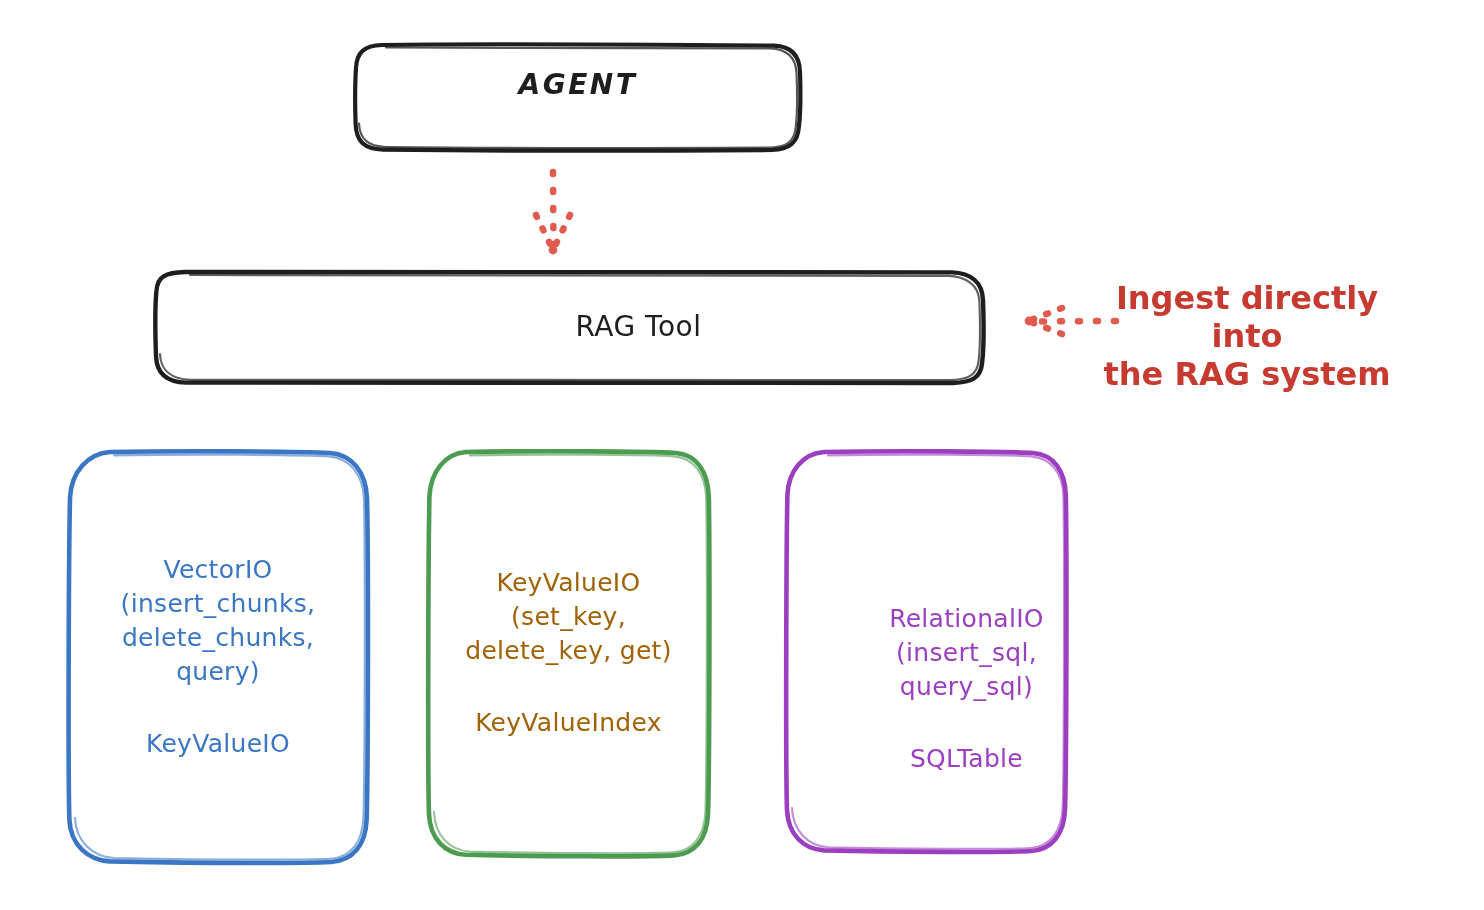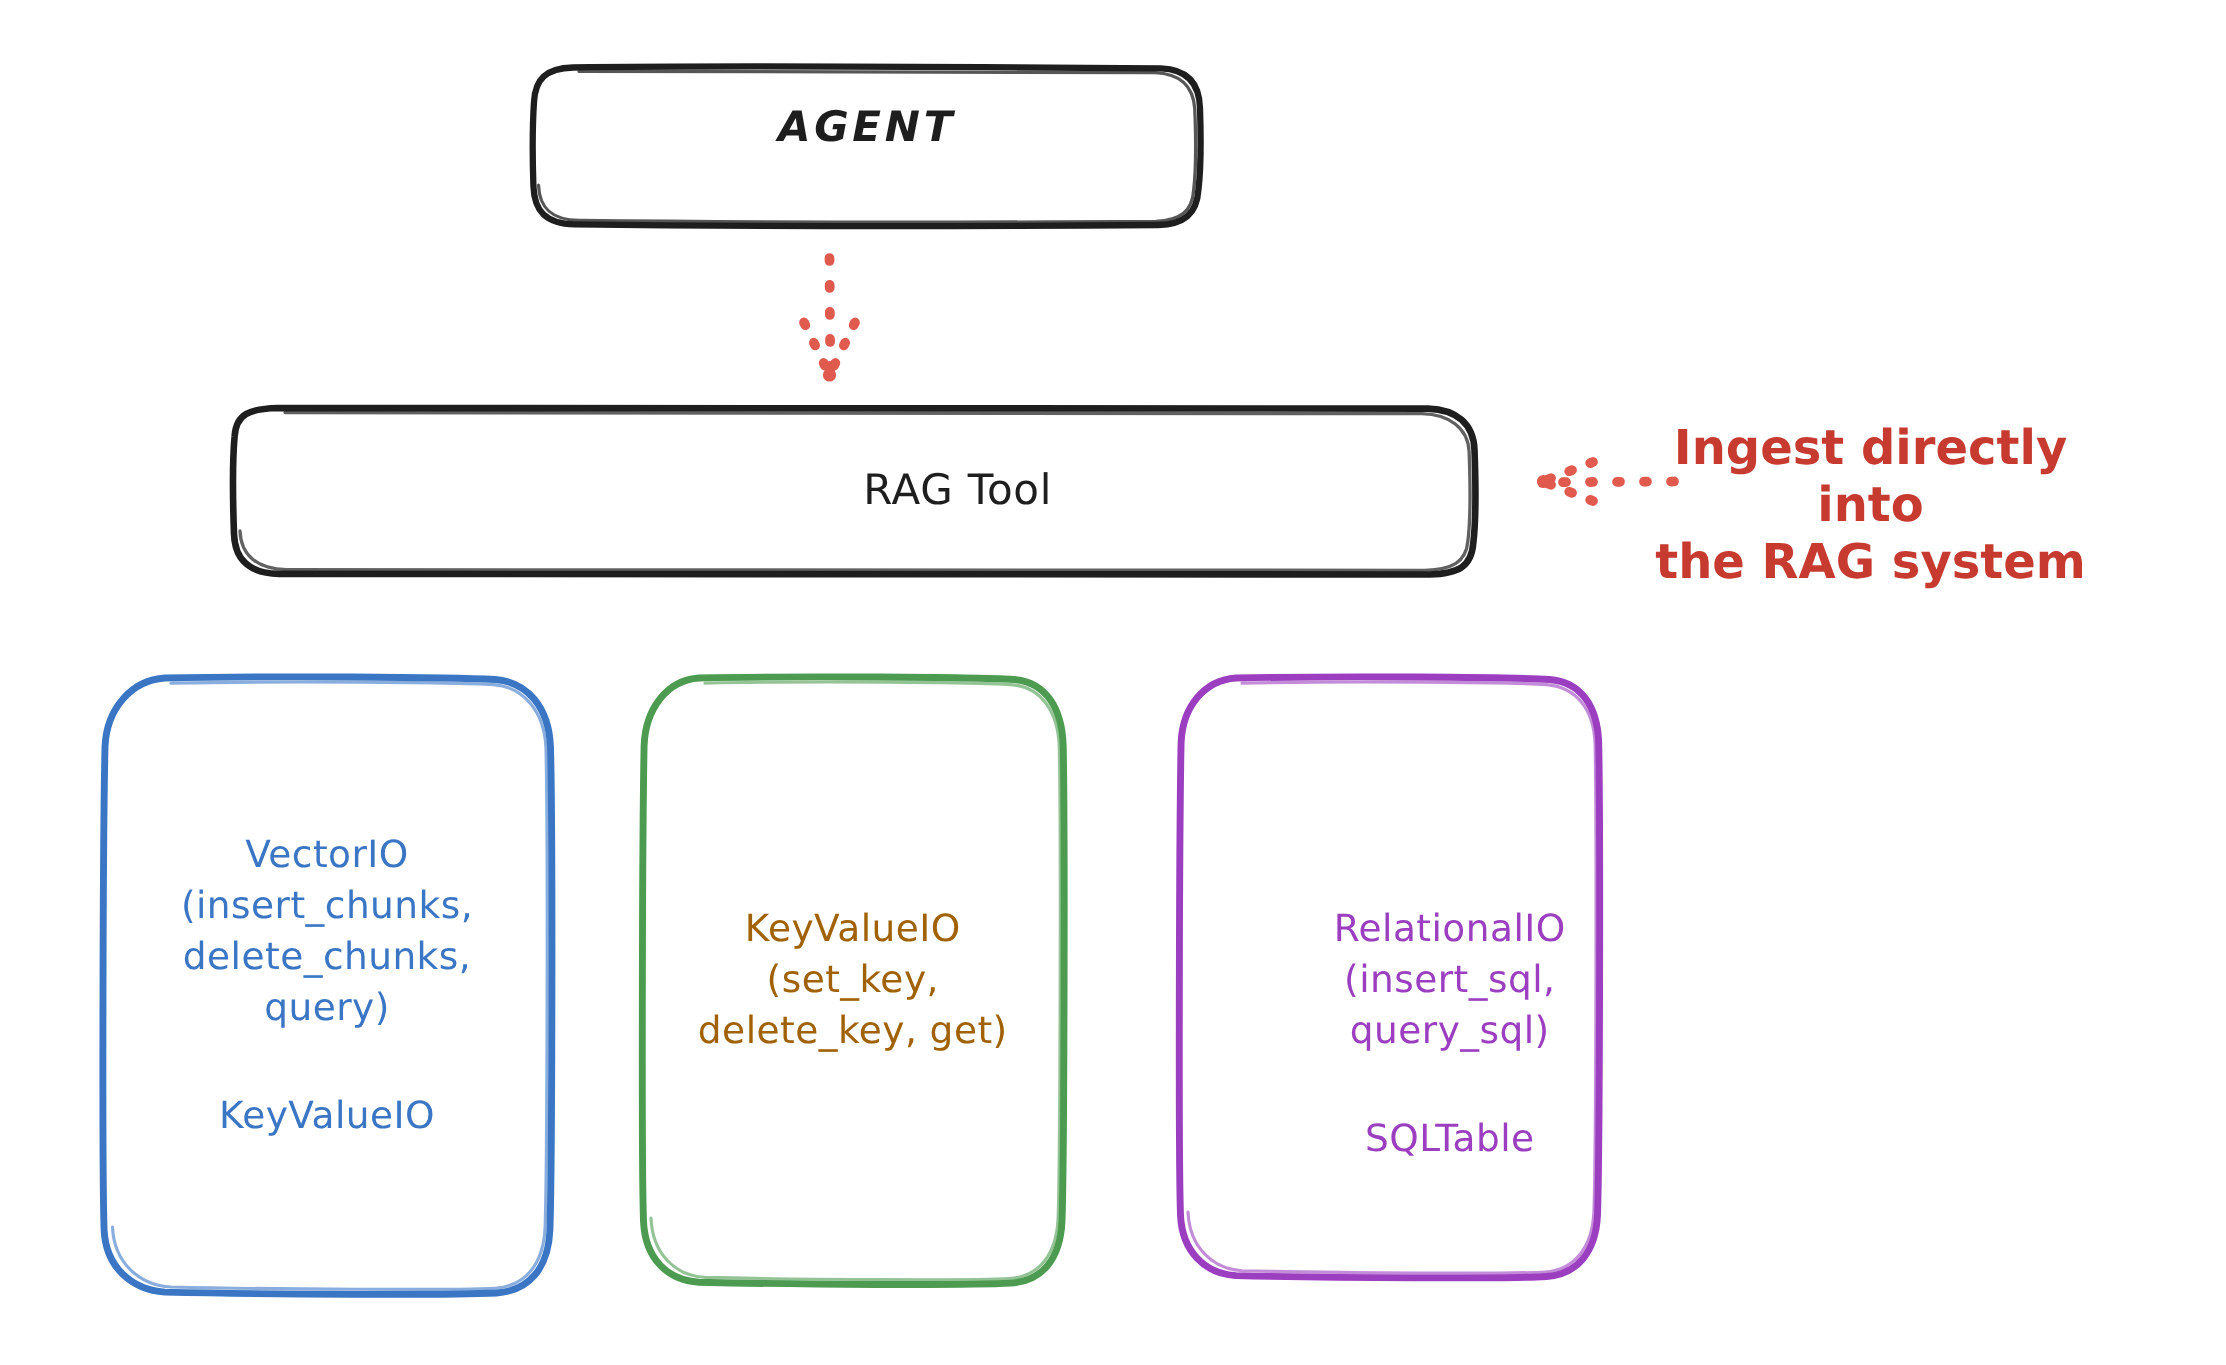--- a/index.html
+++ b/index.html
@@ -241,20 +241,21 @@
 (insert_chunks,
 delete_chunks,
 query)</span>
   <span class="sub">KeyValueIO</span>
 </div>
 
 <div class="node leaf" id="keyvalueio-node">
   <span class="title">KeyValueIO
 (set_key,
 delete_key, get)</span>
+  <span class="sub">KeyValueIndex</span>
 </div>
 
 <div class="node leaf" id="relationalio-node">
   <span class="title">RelationalIO
 (insert_sql,
 query_sql)</span>
   <span class="sub">SQLTable</span>
 </div>
 
 <div id="ingest-annotation">Ingest directly into

